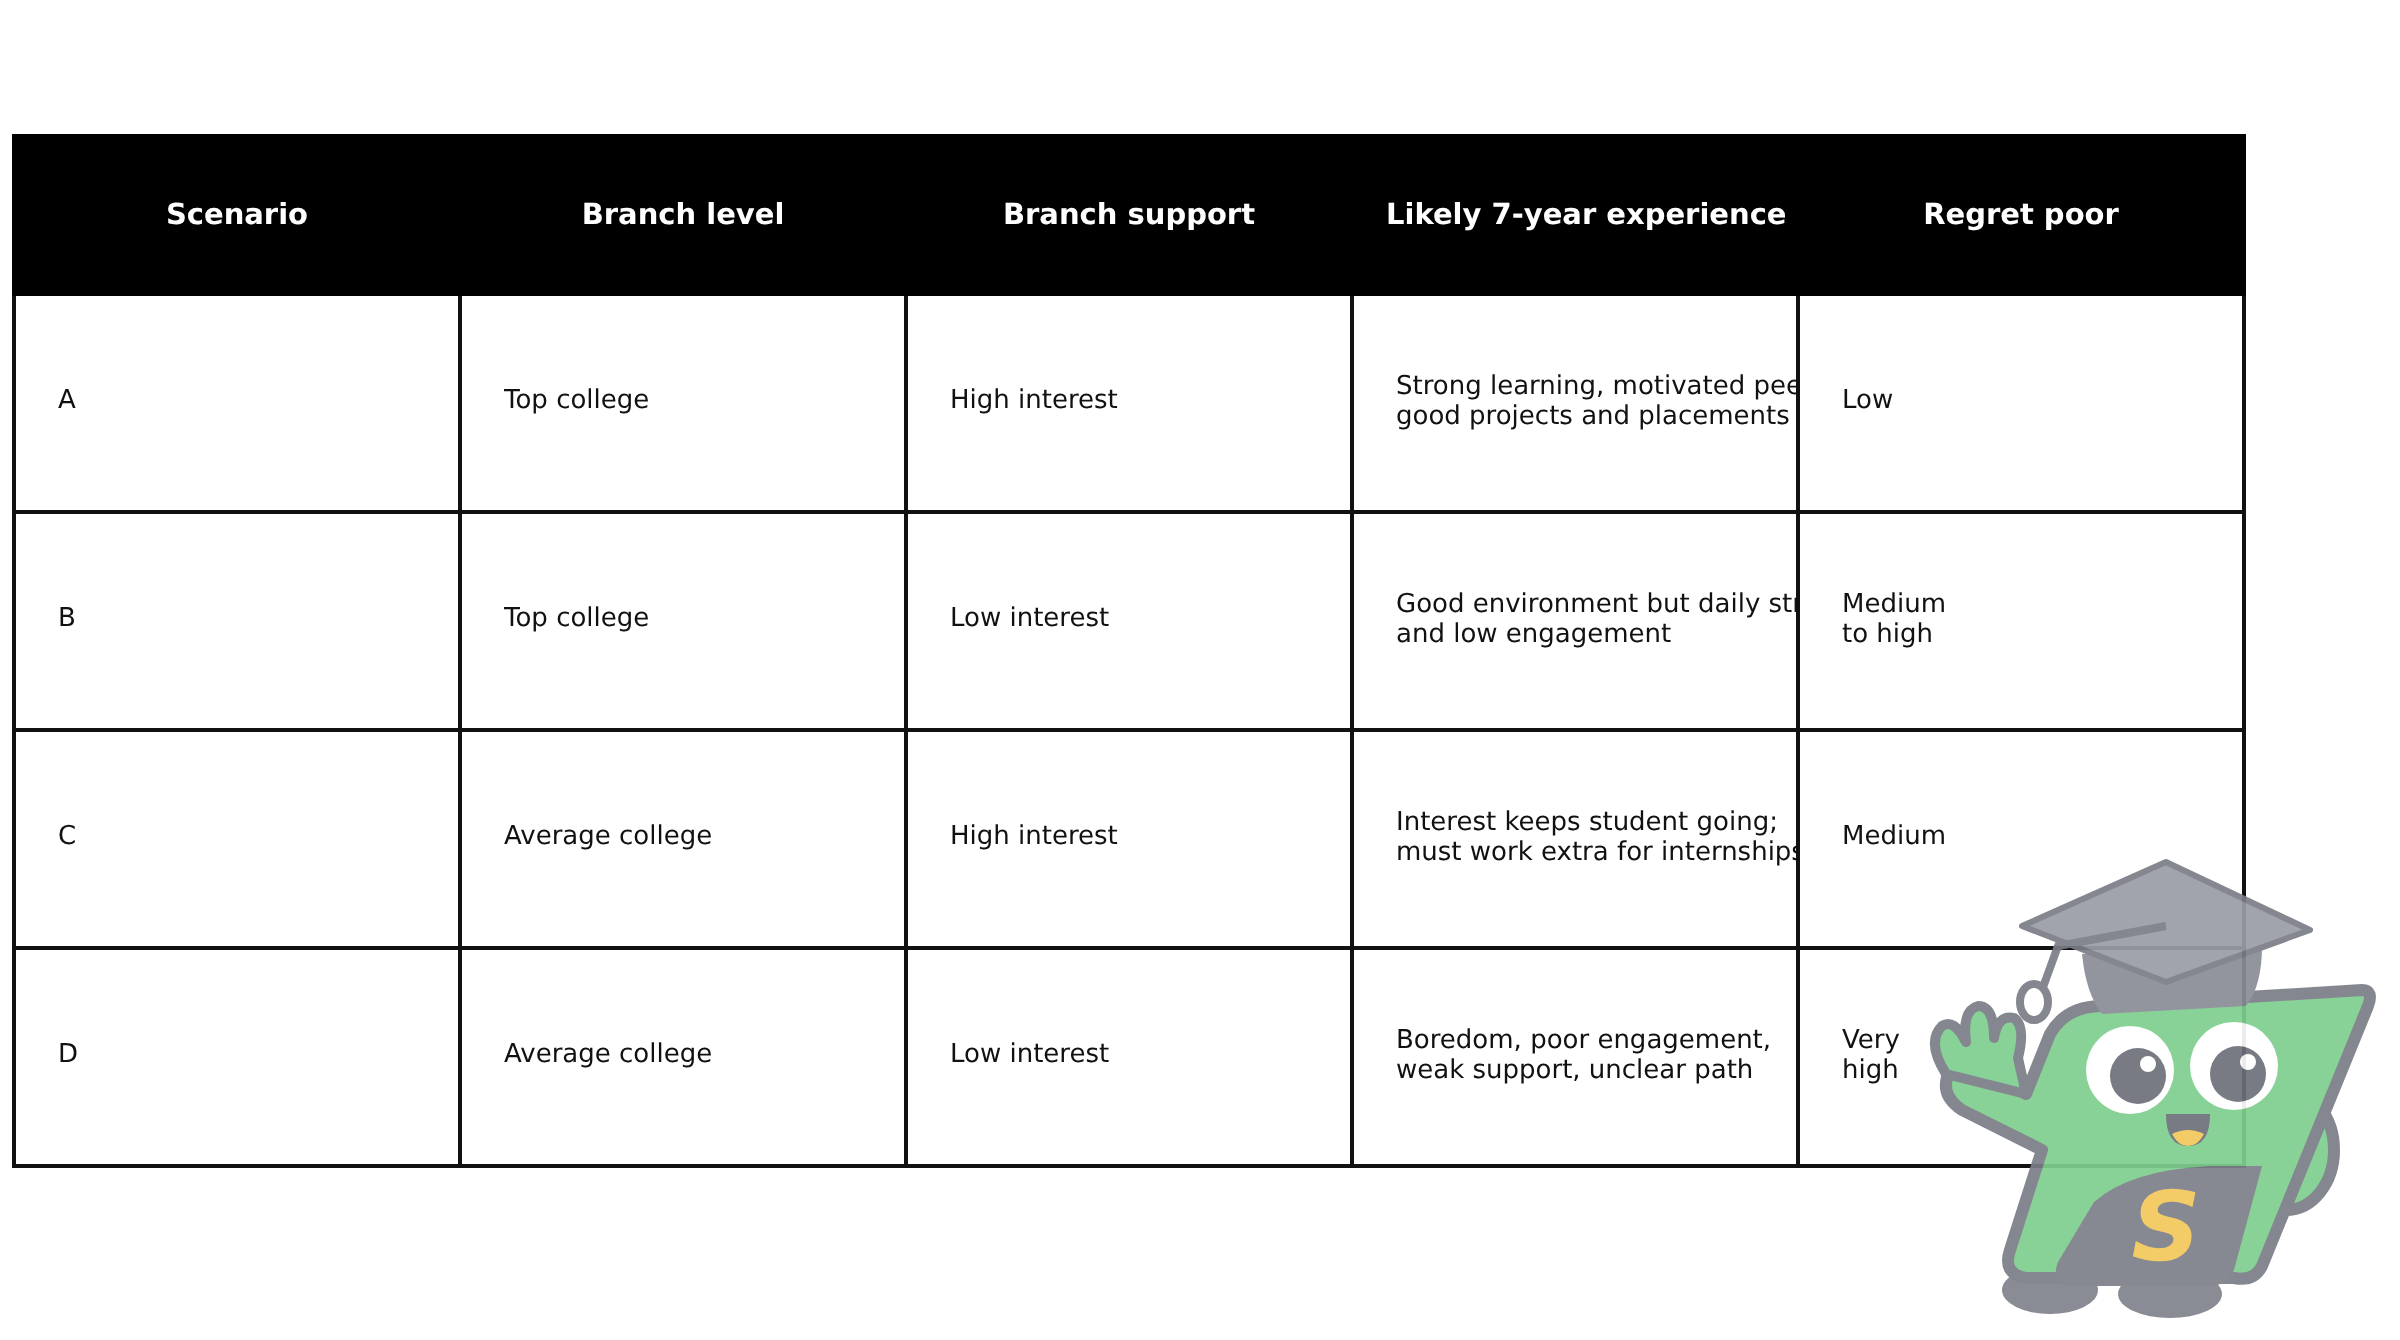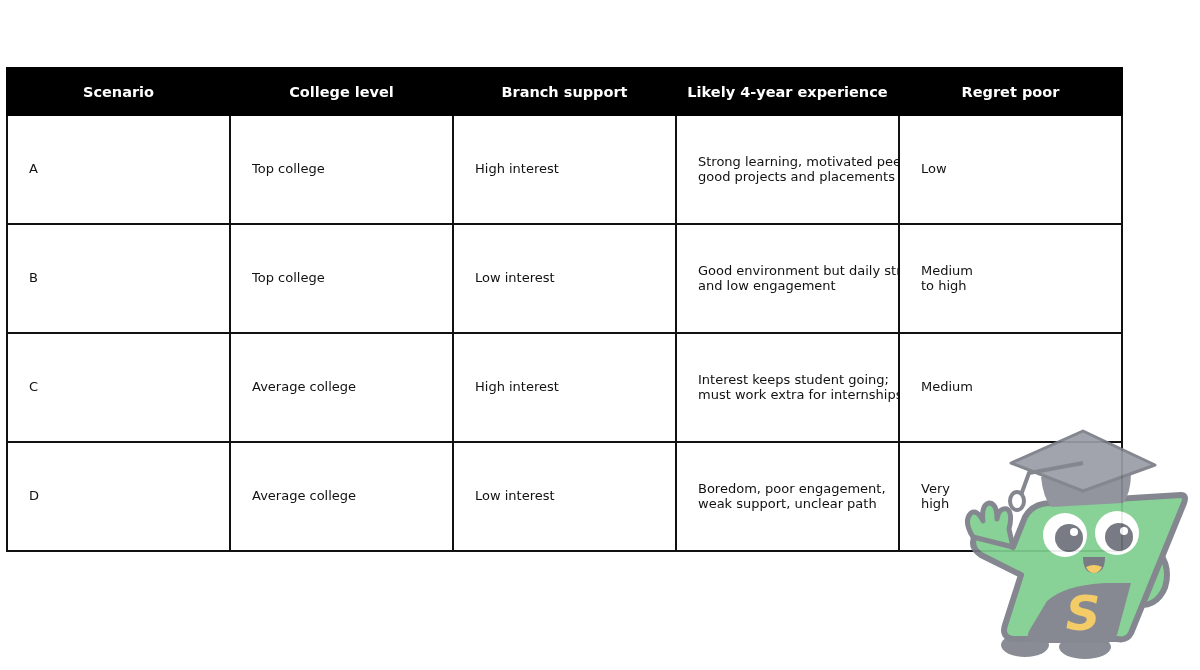--- a/index.html
+++ b/index.html
@@ -23,21 +23,21 @@
       border-collapse: collapse;
       table-layout: fixed;
       width: 1116px;
     }
     table.scenario-table th {
       background: #000000;
       color: #ffffff;
       font-weight: bold;
       font-size: 14.5px;
       height: 45px;
-      padding: 0;
+      padding: 16px;
       text-align: center;
       border: 2px solid #000000;
       white-space: nowrap;
     }
     table.scenario-table td {
       height: 107px;
       border: 2px solid #111111;
       padding: 0 0 0 21px;
       font-size: 13px;
       color: #111111;
@@ -70,23 +70,23 @@
     <colgroup>
       <col class="c1">
         <col class="c2">
         <col class="c3">
         <col class="c4">
         <col class="c5">
     </colgroup>
     <thead>
       <tr>
         <th>Scenario</th>
-        <th>College level</th>
+        <th>Branch level</th>
         <th>Branch support</th>
-        <th>Likely 4-year experience</th>
+        <th>Likely 7-year experience</th>
         <th>Regret poor</th>
       </tr>
     </thead>
     <tbody>
       <tr>
         <td>
             <span class="cell-text">A</span>
           </td>
         <td>
             <span class="cell-text">Top college</span>

